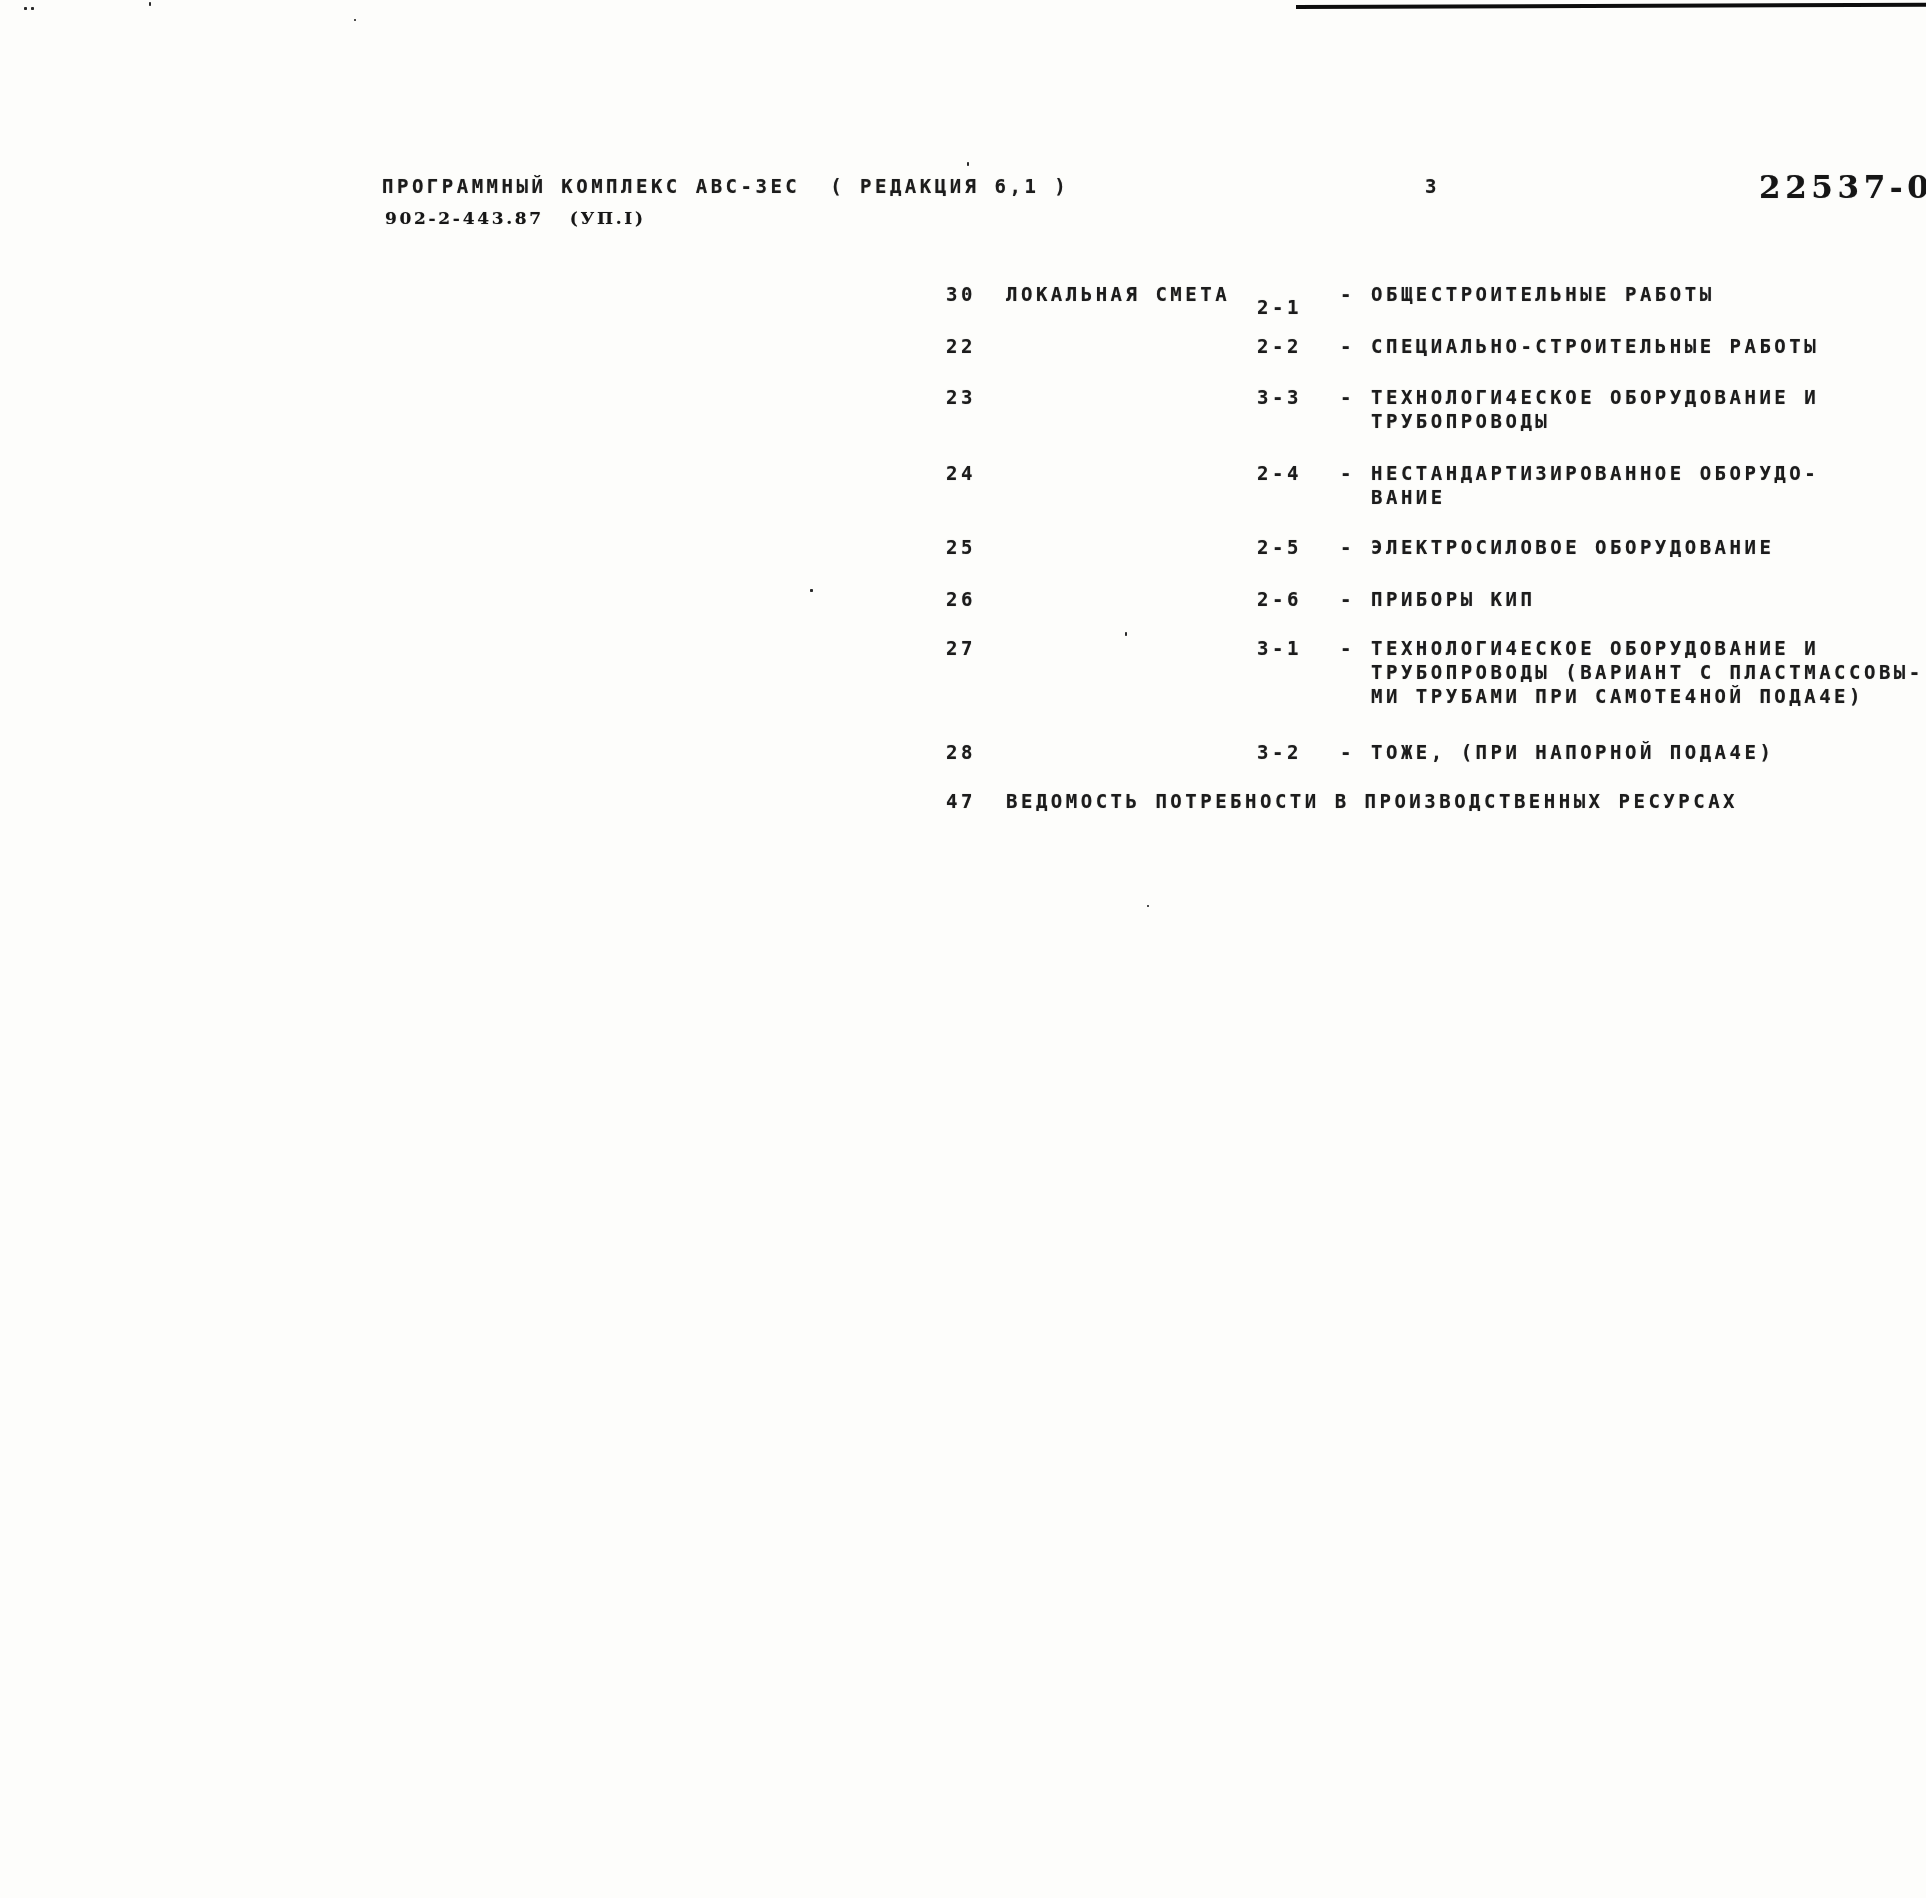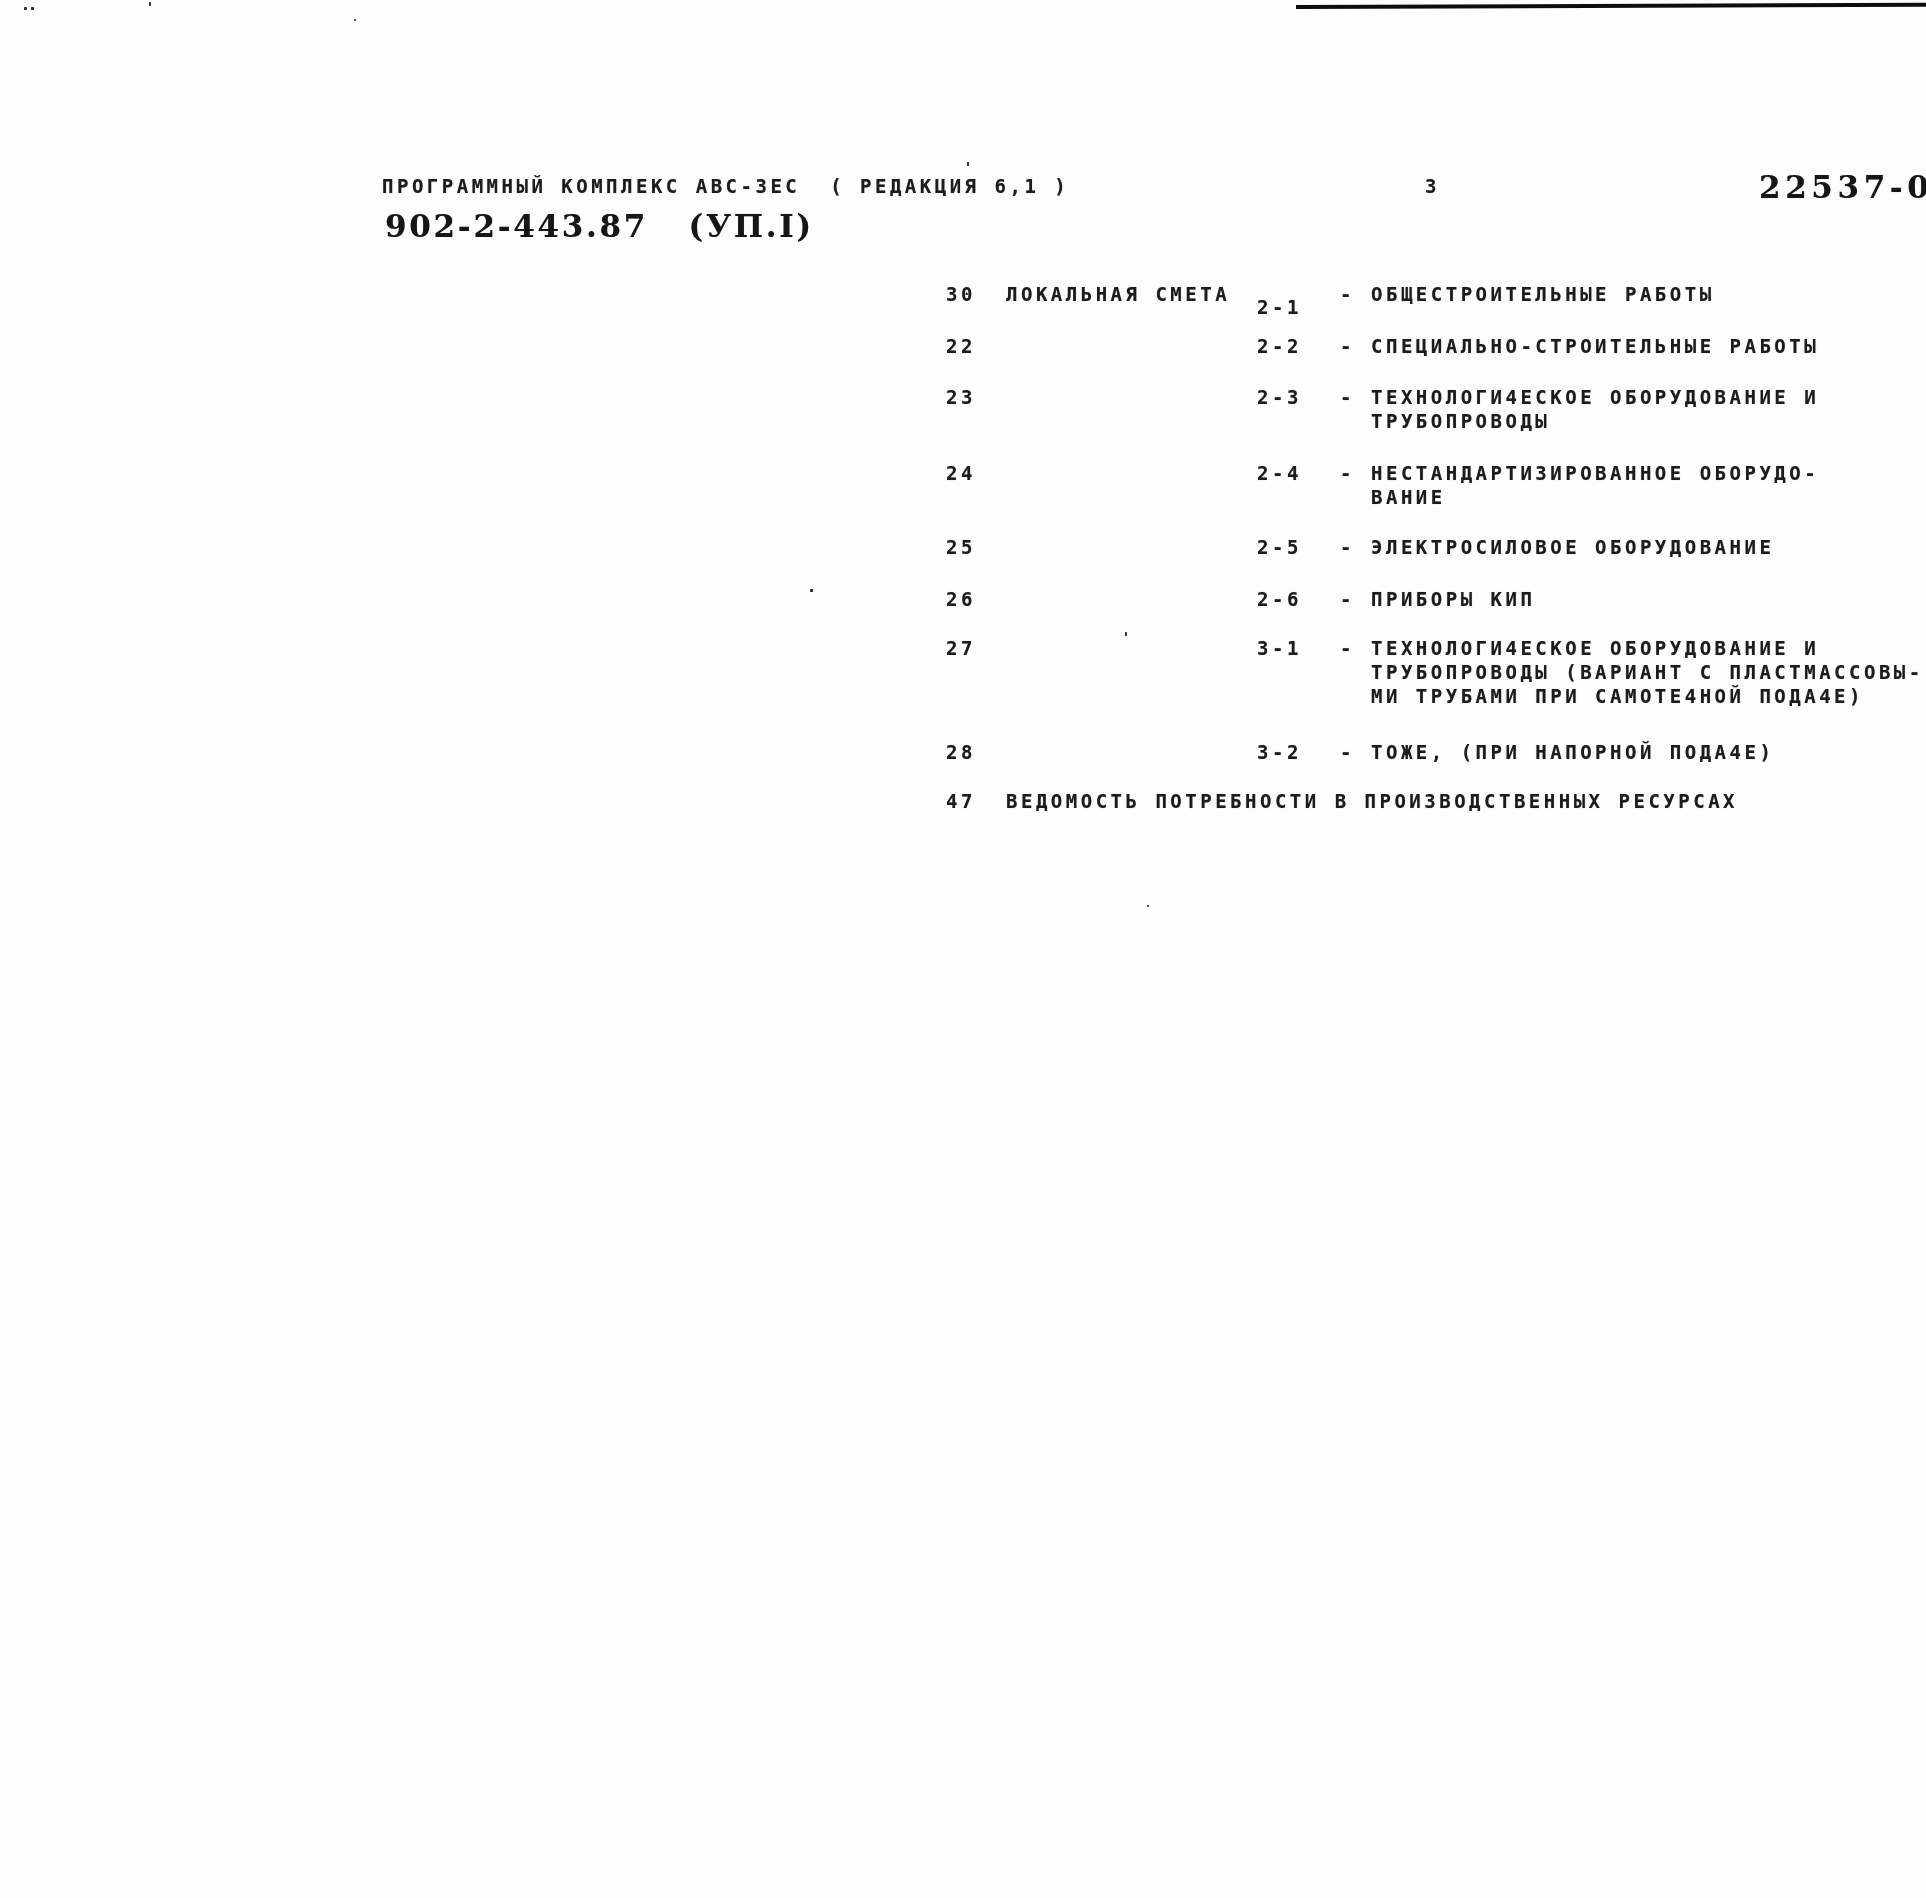--- a/index.html
+++ b/index.html
@@ -24,21 +24,21 @@
   }
   
   .drawn{
     position:absolute;
     font-family:"DejaVu Serif", serif;
     font-weight:bold;
     color:#161616;
     white-space:pre;
     text-shadow:0 0 0.8px rgba(10,10,10,.4);
   }
-  .drawn.code-line{font-size:31px;letter-spacing:2.7px;}
+  .drawn.code-line{font-size:17px;letter-spacing:2.7px;}
   .drawn.doc-num{font-size:31px;letter-spacing:4.6px;}
   .edge-line{
     position:absolute;
     left:1296px;top:5.4px;width:903px;height:3.5px;
     background:#0d0d0d;
     transform:rotate(-.2deg);
     transform-origin:left center;
   }
   .speck{position:absolute;background:#2a2a2a;border-radius:0.8px;}
 </style>
@@ -67,21 +67,21 @@
       <div class="tw" style="left: 946px; top: 282px;">30</div>
       <div class="tw" style="left: 1006px; top: 282px;">ЛОКАЛЬНАЯ СМЕТА</div>
       <div class="tw" style="left: 1257px; top: 282px; margin-top: 13px;">2-1</div>
       <div class="tw" style="left: 1340px; top: 282px;">-</div>
       <div class="tw" style="left: 1371px; top: 282px; text-align: center;">ОБЩЕСТРОИТЕЛЬНЫЕ РАБОТЫ</div>
       <div class="tw" style="left: 946px; top: 334px;">22</div>
       <div class="tw" style="left: 1257px; top: 334px;">2-2</div>
       <div class="tw" style="left: 1340px; top: 334px;">-</div>
       <div class="tw" style="left: 1371px; top: 334px;">СПЕЦИАЛЬНО-СТРОИТЕЛЬНЫЕ РАБОТЫ</div>
       <div class="tw" style="left: 946px; top: 385px;">23</div>
-      <div class="tw" style="left: 1257px; top: 385px;">2-3</div>
+      <div class="tw" style="left: 1257px; top: 385px;">3-3</div>
       <div class="tw" style="left: 1340px; top: 385px;">-</div>
       <div class="tw" style="left: 1371px; top: 385px;">ТЕХНОЛОГИ4ЕСКОЕ ОБОРУДОВАНИЕ И</div>
       <div class="tw" style="left: 1371px; top: 409px;">ТРУБОПРОВОДЫ</div>
       <div class="tw" style="left: 946px; top: 461px;">24</div>
       <div class="tw" style="left: 1257px; top: 461px;">2-4</div>
       <div class="tw" style="left: 1340px; top: 461px;">-</div>
       <div class="tw" style="left: 1371px; top: 461px;">НЕСТАНДАРТИЗИРОВАННОЕ ОБОРУДО-</div>
       <div class="tw" style="left: 1371px; top: 485px;">ВАНИЕ</div>
       <div class="tw" style="left: 946px; top: 535px;">25</div>
       <div class="tw" style="left: 1257px; top: 535px;">2-5</div>

